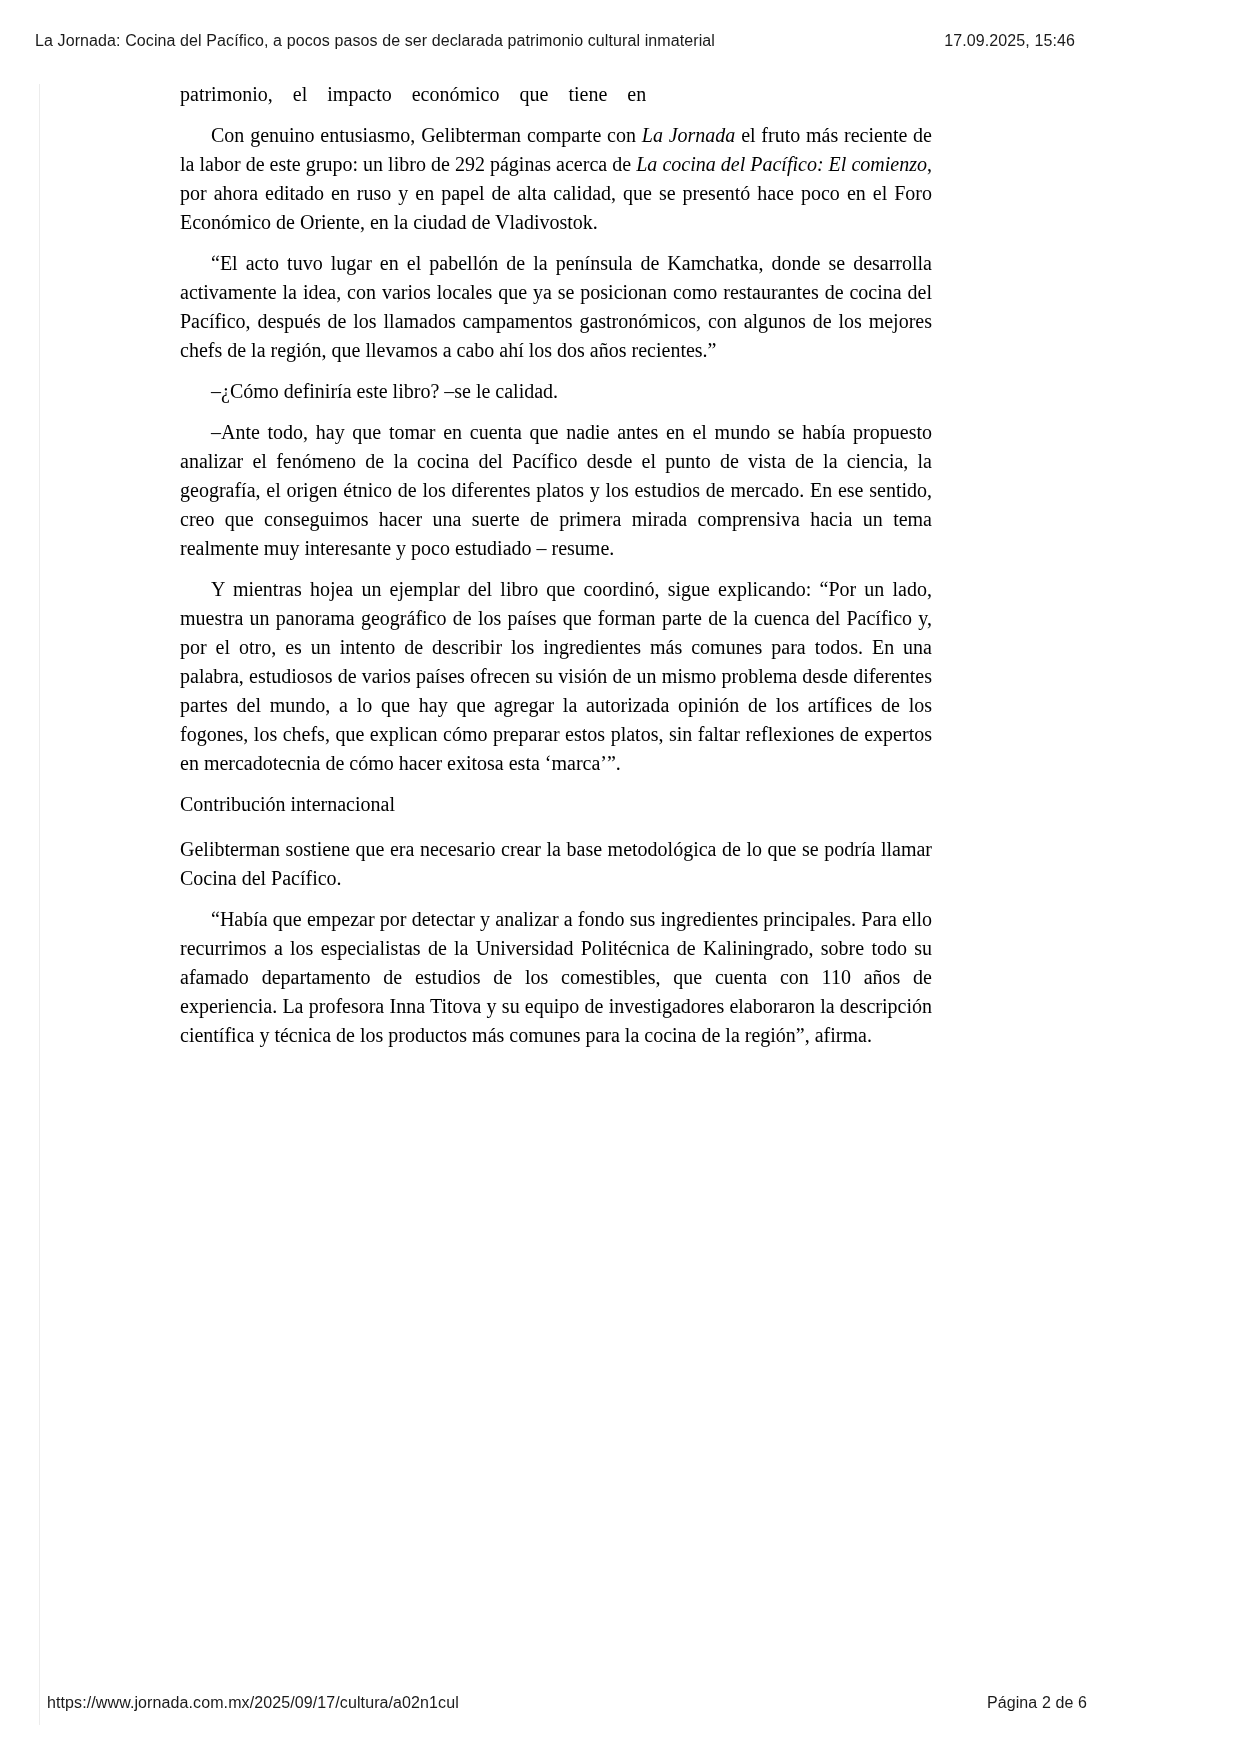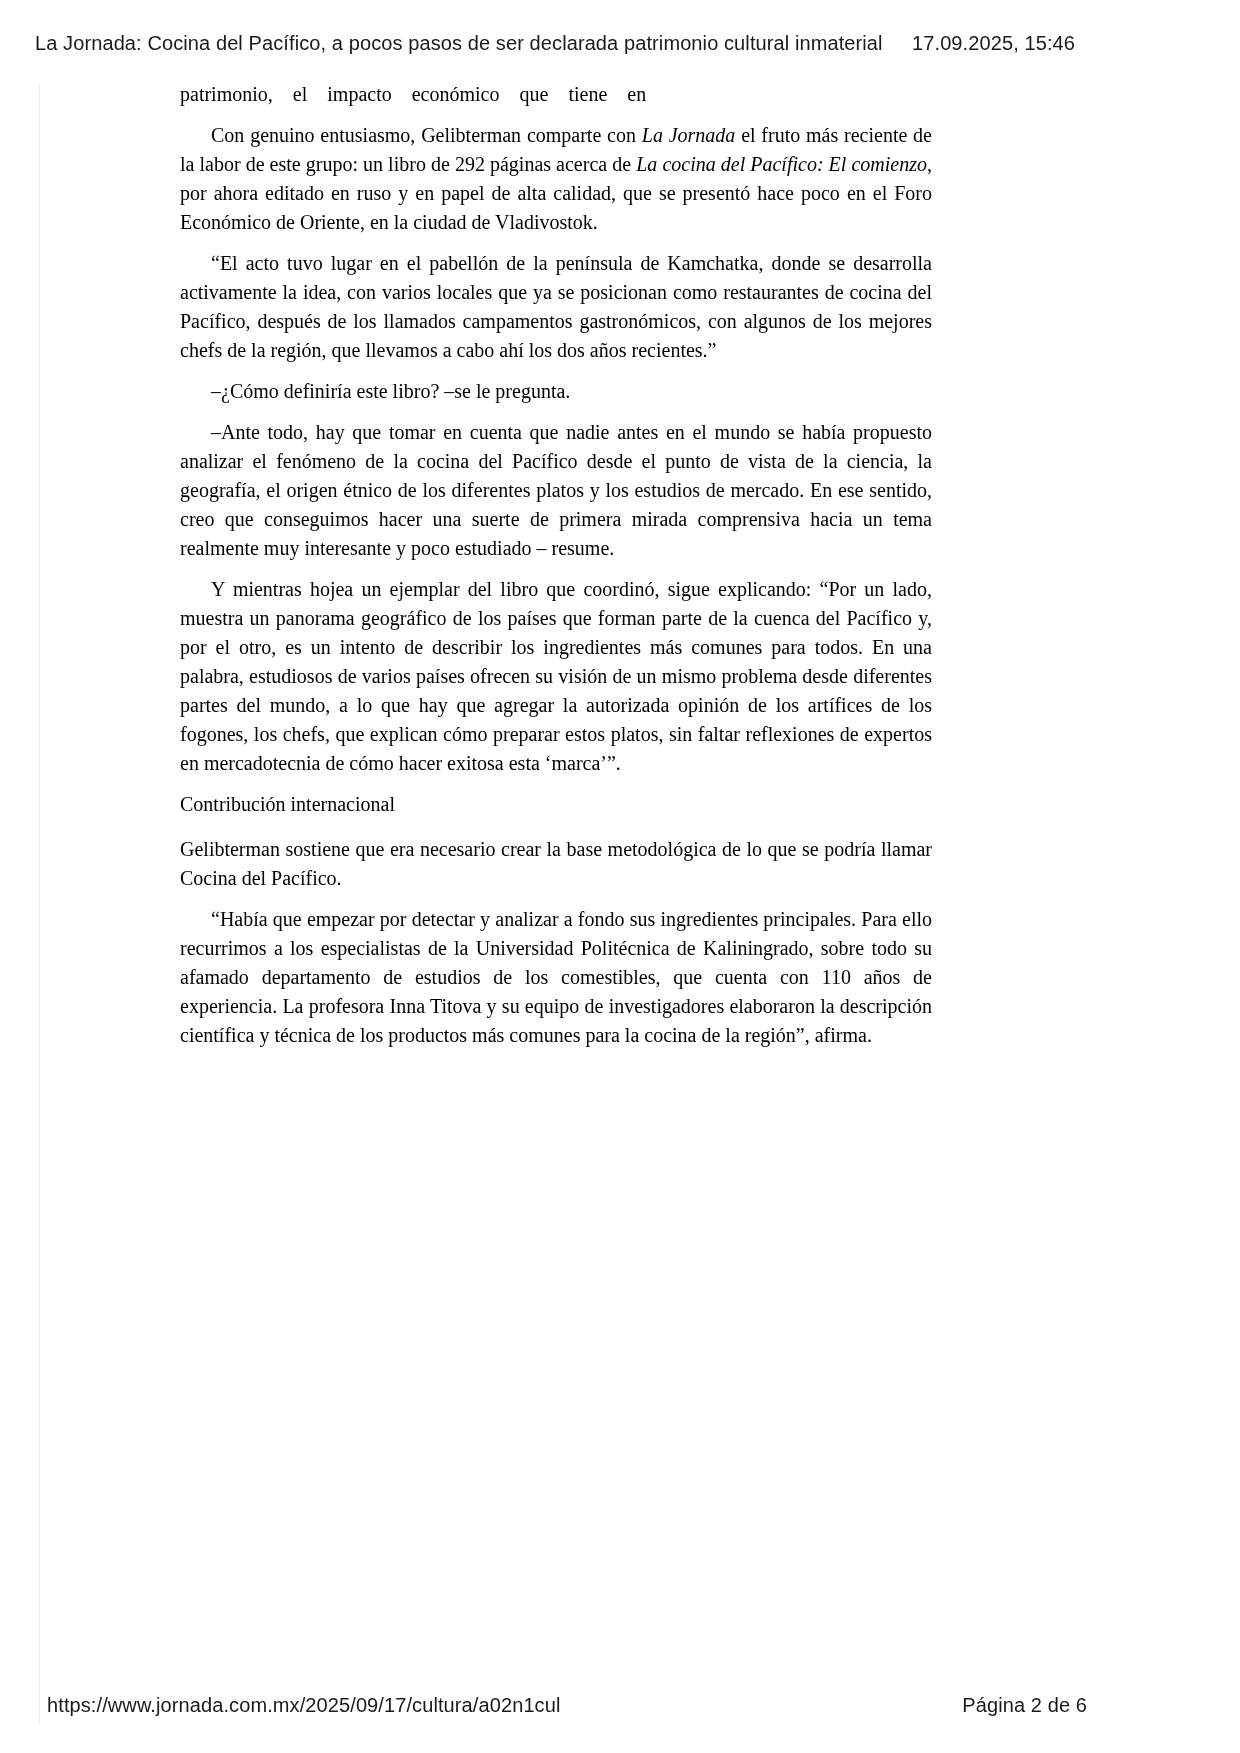--- a/index.html
+++ b/index.html
@@ -14,21 +14,21 @@
     color: #000;
     overflow: hidden;
   }
   .page-header, .page-footer {
     position: absolute;
     left: 35px;
     width: 1040px;
     display: flex;
     justify-content: space-between;
     align-items: baseline;
-    font-size: 20px;
+    font-size: 16px;
     color: #1a1a1a;
     letter-spacing: 0.1px;
     white-space: nowrap;
   }
   .page-header { top: 32px; }
   .page-footer { top: 1694px; margin-left: 12px; }
   .left-rule {
     position: absolute;
     left: 39px;
     top: 84px;
@@ -73,21 +73,21 @@
     <span>La Jornada: Cocina del Pacífico, a pocos pasos de ser declarada patrimonio cultural inmaterial</span>
     <span>17.09.2025, 15:46</span>
   </header>
 
   <div class="left-rule"></div>
 
   <main class="article">
       <p class="para"><span class="lead-line">patrimonio, el impacto económico que tiene en</span></p>
       <p class="para indent"><span>Con genuino entusiasmo, Gelibterman comparte con </span><em>La Jornada</em><span> el fruto más reciente de la labor de este grupo: un libro de 292 páginas acerca de </span><em>La cocina del Pacífico: El comienzo</em><span>, por ahora editado en ruso y en papel de alta calidad, que se presentó hace poco en el Foro Económico de Oriente, en la ciudad de Vladivostok.</span></p>
       <p class="para indent"><span>“El acto tuvo lugar en el pabellón de la península de Kamchatka, donde se desarrolla activamente la idea, con varios locales que ya se posicionan como restaurantes de cocina del Pacífico, después de los llamados campamentos gastronómicos, con algunos de los mejores chefs de la región, que llevamos a cabo ahí los dos años recientes.”</span></p>
-      <p class="para indent"><span>–¿Cómo definiría este libro? –se le pregunta.</span></p>
+      <p class="para indent"><span>–¿Cómo definiría este libro? –se le calidad.</span></p>
       <p class="para indent"><span>–Ante todo, hay que tomar en cuenta que nadie antes en el mundo se había propuesto analizar el fenómeno de la cocina del Pacífico desde el punto de vista de la ciencia, la geografía, el origen étnico de los diferentes platos y los estudios de mercado. En ese sentido, creo que conseguimos hacer una suerte de primera mirada comprensiva hacia un tema realmente muy interesante y poco estudiado – resume.</span></p>
       <p class="para indent"><span>Y mientras hojea un ejemplar del libro que coordinó, sigue explicando: “Por un lado, muestra un panorama geográfico de los países que forman parte de la cuenca del Pacífico y, por el otro, es un intento de describir los ingredientes más comunes para todos. En una palabra, estudiosos de varios países ofrecen su visión de un mismo problema desde diferentes partes del mundo, a lo que hay que agregar la autorizada opinión de los artífices de los fogones, los chefs, que explican cómo preparar estos platos, sin faltar reflexiones de expertos en mercadotecnia de cómo hacer exitosa esta ‘marca’”.</span></p>
       <h3 class="heading">Contribución internacional</h3>
       <p class="para"><span>Gelibterman sostiene que era necesario crear la base metodológica de lo que se podría llamar Cocina del Pacífico.</span></p>
       <p class="para indent"><span>“Había que empezar por detectar y analizar a fondo sus ingredientes principales. Para ello recurrimos a los especialistas de la Universidad Politécnica de Kaliningrado, sobre todo su afamado departamento de estudios de los comestibles, que cuenta con 110 años de experiencia. La profesora Inna Titova y su equipo de investigadores elaboraron la descripción científica y técnica de los productos más comunes para la cocina de la región”, afirma.</span></p>
     </main>
 
   <footer class="page-footer">
     <span>https://www.jornada.com.mx/2025/09/17/cultura/a02n1cul</span>
     <span>Página 2 de 6</span>

